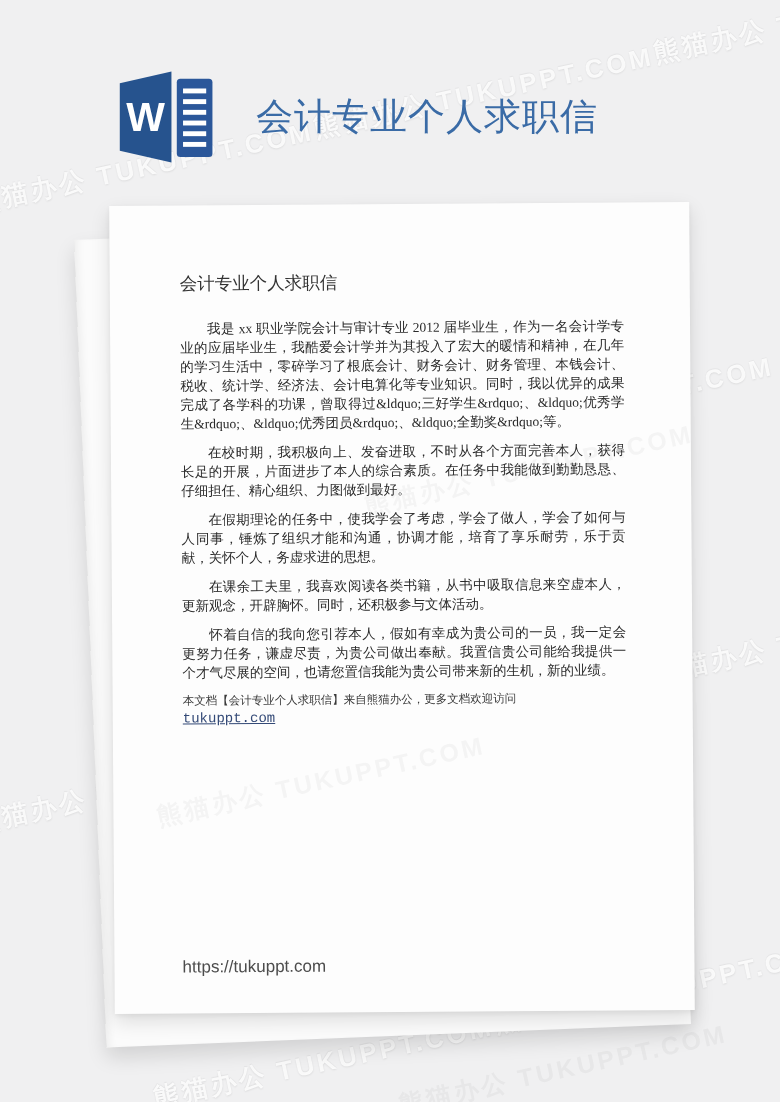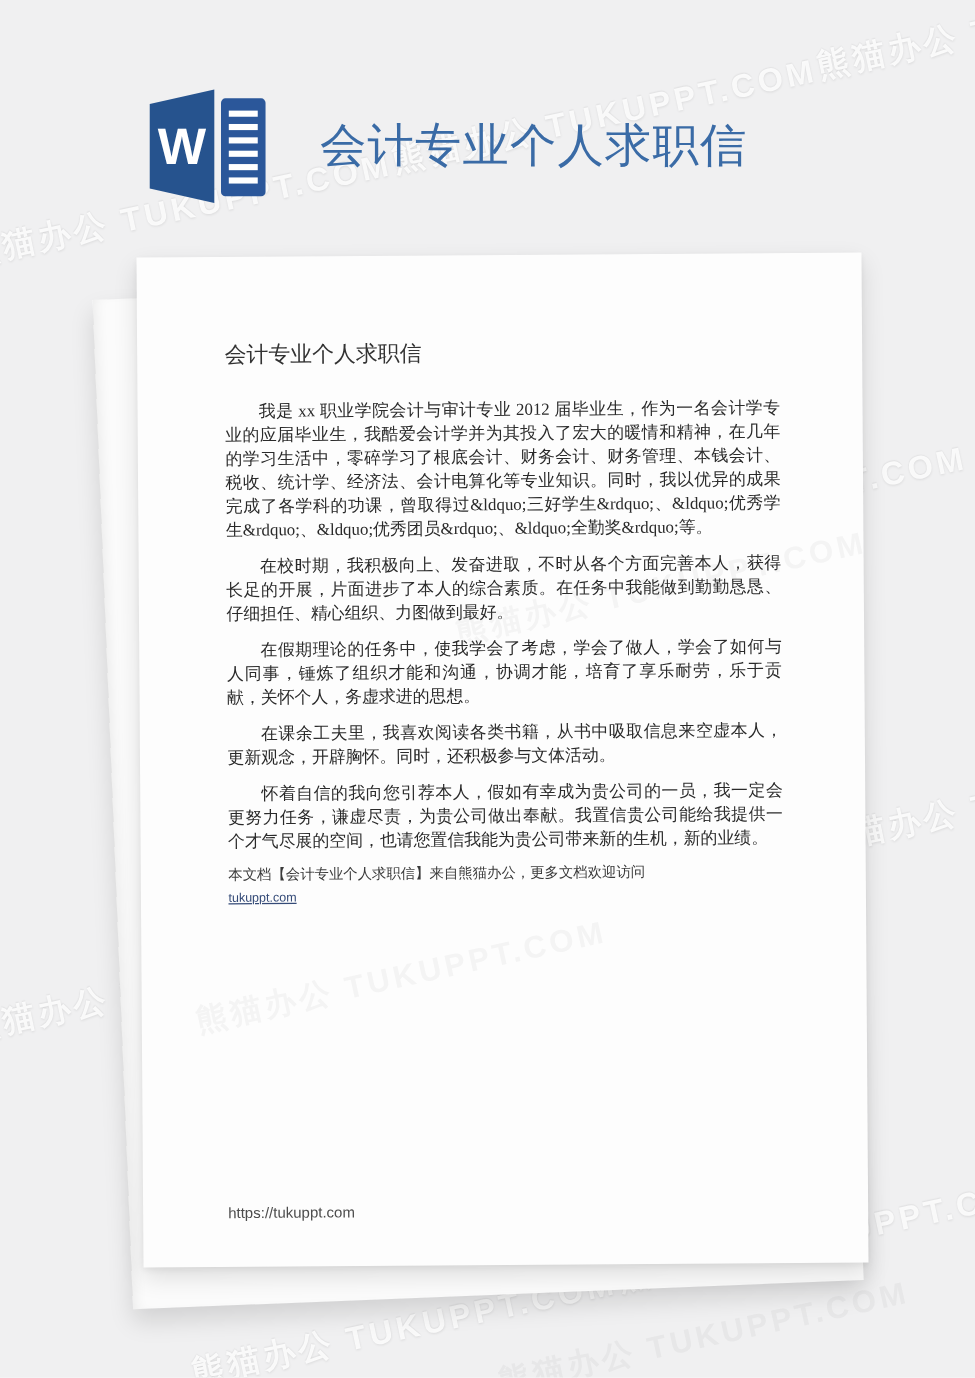--- a/index.html
+++ b/index.html
@@ -71,27 +71,27 @@
     text-align:justify;text-indent:2em;
     font-family:"Liberation Serif",serif;
   }
   .source-note{
     margin:4px 0 0 0;
     font-size:11.5px;line-height:16px;color:#3a3a3a;
     font-family:"Liberation Serif",serif;
   }
   .source-link{
     display:inline-block;
-    font-size:10px;line-height:16px;
+    font-size:14px;line-height:16px;
     color:#344a77;text-decoration:underline;cursor:pointer;
-    font-family:Liberation Sans, sans-serif;
+    font-family:Liberation Mono, monospace;
   }
   .page-url{
     position:absolute;left:68px;bottom:36px;
-    font-size:12px;color:#4c4c4c;
+    font-size:17px;color:#4c4c4c;
     font-family:"Liberation Sans",sans-serif;
   }
 </style>
 </head>
 <body>
 
 <div class="canvas">
 
   <div class="watermark-layer">
     <span class="wm" style="left:-30px;top:150px">熊猫办公 TUKUPPT.COM</span>

